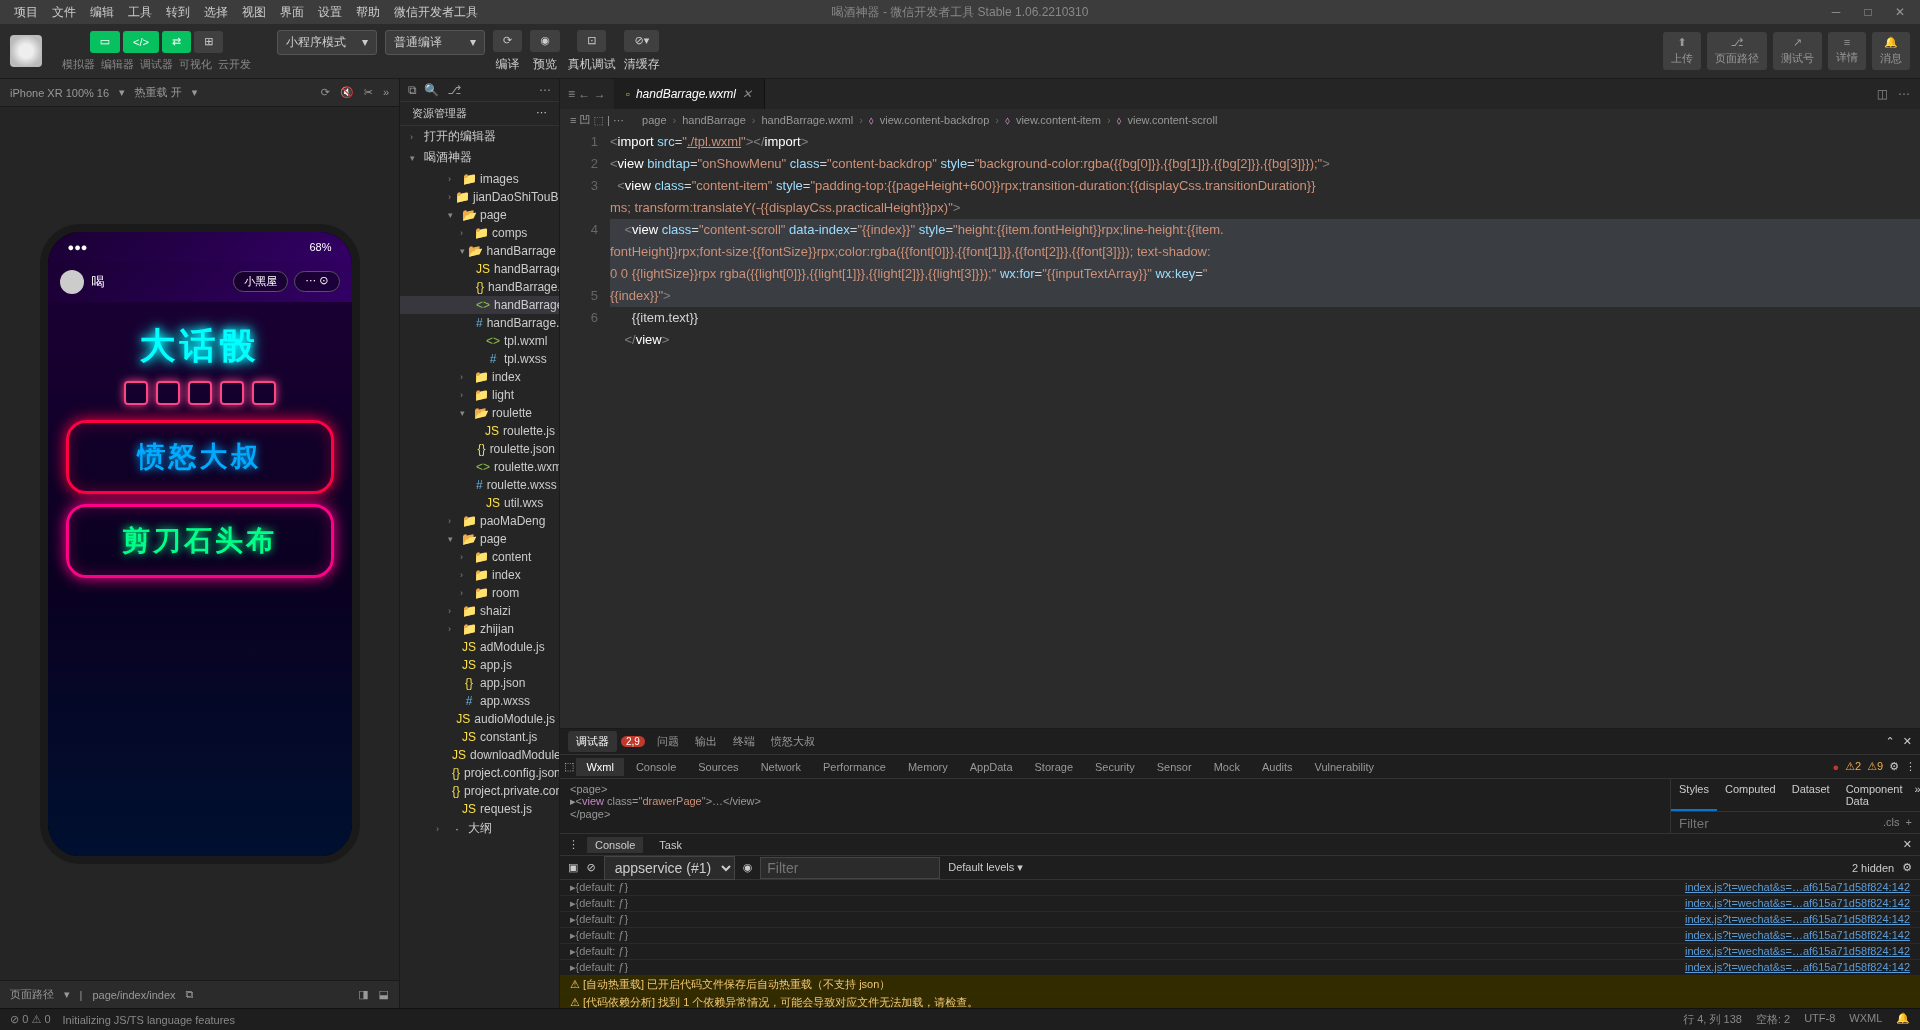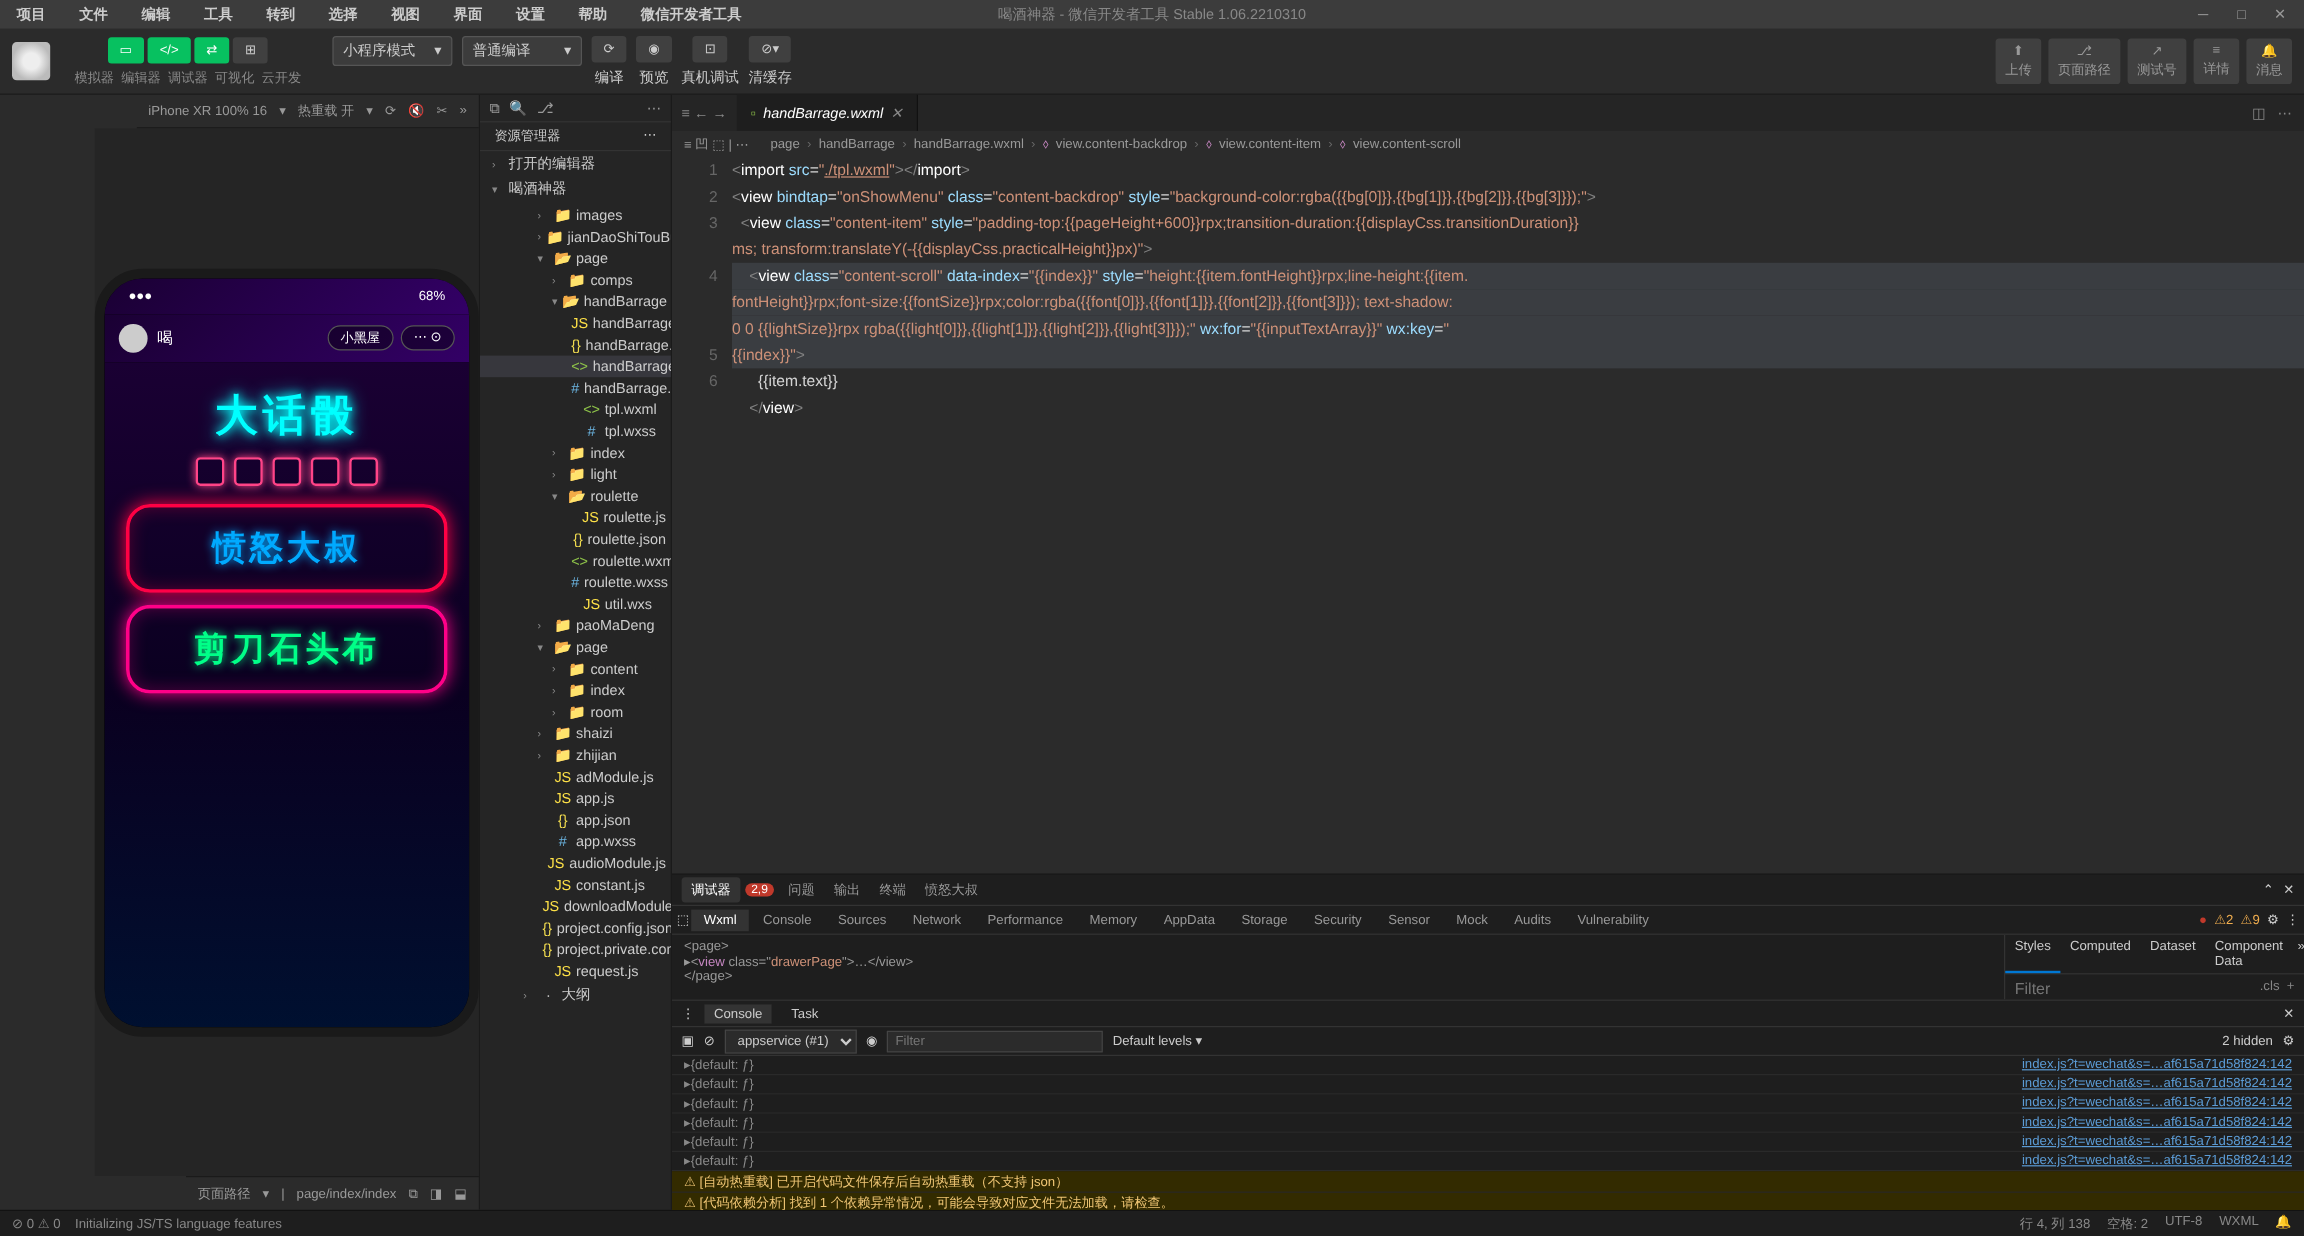--- a/index.html
+++ b/index.html
@@ -1,36 +1,36 @@
 <!DOCTYPE html>
 <html><head>
 <meta charset="utf-8">
 <style>
 * { margin:0; padding:0; box-sizing:border-box; font-family:"Microsoft YaHei",Arial,sans-serif; }
 body { background:#2b2b2b; color:#ccc; font-size:12px; overflow:hidden; width:1920px; height:1030px; position:relative; }
 .titlebar { height:24px; background:#3c3c3c; display:flex; align-items:center; padding:0 8px; }
-.titlebar .menus { display:flex; gap:16px;font-weight:bold; }
+.titlebar .menus { display:flex; gap:2px; }
 .titlebar .menus span { padding:2px 6px; cursor:pointer; color:#ccc; }
 .titlebar .title { position:absolute; left:50%; transform:translateX(-50%); color:#888; }
 .titlebar .wincontrols { margin-left:auto; display:flex; gap:8px; }
 .titlebar .wincontrols span { width:24px; text-align:center; cursor:pointer; color:#999; }
 .toolbar { height:55px; background:#2b2b2b; border-bottom:1px solid #1a1a1a; display:flex; align-items:center; padding:0 10px; }
 .toolbar .avatar { width:32px; height:32px; background:#666; border-radius:4px; margin-right:20px; background-image:radial-gradient(circle,#eee 30%,#bbb 70%); }
 .toolbar .grp { display:flex; flex-direction:column; align-items:center; margin-right:6px; }
 .toolbar .btnrow { display:flex; gap:3px; }
 .toolbar .btn { background:#07c160; color:#fff; padding:4px 10px; border-radius:3px; cursor:pointer; font-size:11px; height:22px; display:flex; align-items:center; justify-content:center; }
 .toolbar .btn.gray { background:#404040; color:#ccc; }
 .toolbar .lbls { display:flex; gap:6px; margin-top:4px; font-size:11px; color:#888; }
 .toolbar .sel { background:#3c3c3c; border:1px solid #555; padding:3px 8px; border-radius:3px; color:#ccc; min-width:100px; display:flex; justify-content:space-between; align-items:center; cursor:pointer; }
 .toolbar .middle { display:flex; gap:8px; align-items:flex-start; margin-left:20px; }
 .toolbar .tcol { display:flex; flex-direction:column; align-items:center; gap:4px; }
 .toolbar .right { margin-left:auto; display:flex; gap:6px; }
 .toolbar .rbtn { background:#404040; padding:4px 8px; border-radius:3px; cursor:pointer; display:flex; flex-direction:column; align-items:center; gap:2px; font-size:11px; color:#999; }
 .main { display:flex; height:calc(100% - 79px - 22px); }
-.simulator { width:400px; background:#2b2b2b; border-right:1px solid #1a1a1a; display:flex; flex-direction:column;align-items:flex-end; }
+.simulator { width:400px; background:#2b2b2b; border-right:1px solid #1a1a1a; display:flex; flex-direction:column; }
 .simhead { height:28px; display:flex; align-items:center; padding:0 10px; font-size:11px; color:#999; gap:10px; border-bottom:1px solid #1a1a1a; }
 .simhead .r { margin-left:auto; display:flex; gap:10px; }
 .phone { flex:1; display:flex; align-items:center; justify-content:center; background:#252525; }
 .phoneframe { width:320px; height:640px; background:#000; border-radius:40px; border:8px solid #1a1a1a; overflow:hidden; position:relative; }
 .phonestatus { height:30px; display:flex; align-items:center; padding:0 20px; color:#fff; font-size:11px; background:linear-gradient(135deg,#1a0033,#330066); }
 .phonestatus .r { margin-left:auto; }
 .phonehead { height:40px; display:flex; align-items:center; padding:0 12px; background:linear-gradient(135deg,#1a0033,#330066); }
 .phonehead .av { width:24px; height:24px; border-radius:50%; background:#ccc; }
 .phonehead .txt { color:#fff; margin-left:8px; font-size:13px; }
 .phonehead .pills { margin-left:auto; display:flex; gap:6px; }
@@ -90,21 +90,21 @@
 .styletabs { display:flex; border-bottom:1px solid #333; font-size:11px; }
 .styletabs span { padding:4px 8px; cursor:pointer; }
 .styletabs span.act { border-bottom:2px solid #0078d4; }
 .filterrow { padding:4px 8px; display:flex; gap:6px; font-size:11px; color:#888; border-bottom:1px solid #333; }
 .filterrow input { background:transparent; border:none; color:#ccc; flex:1; outline:none; }
 .console { height:175px; border-top:1px solid #333; display:flex; flex-direction:column; font-size:11px; }
 .consoletabs { height:22px; display:flex; align-items:center; padding:0 8px; border-bottom:1px solid #333; gap:8px; }
 .consoletabs .ct { padding:2px 8px; cursor:pointer; }
 .consoletabs .ct.act { background:#333; }
 .consolebar { height:24px; display:flex; align-items:center; padding:0 8px; gap:8px; border-bottom:1px solid #333; }
-.consolebar select,.consolebar input { background:#2b2b2b; border:1px solid #444; color:#ccc; padding:2px 6px; font-size:11px; }
+.consolebar select,.consolebar input { background:#2b2b2b; border:1px solid #444; color:#ccc; padding:2px 6px; font-size:14px; }
 .consolebar input { width:180px; }
 .consolebody { flex:1; overflow:auto; font-family:Consolas,monospace; }
 .logrow { display:flex; padding:1px 10px; border-bottom:1px solid #2a2a2a; }
 .logrow .msg { flex:1; color:#888; }
 .logrow .src { color:#5b9bd5; cursor:pointer; text-decoration:underline; }
 .logrow.warn { background:#332b00; color:#f0c674; }
 .logrow.warn .msg { color:#f0c674; }
 .footbar { height:22px; background:#1e1e1e; border-top:1px solid #111; display:flex; align-items:center; padding:0 10px; font-size:11px; color:#888; gap:12px; }
 .footbar .r { margin-left:auto; display:flex; gap:14px; }
 </style>

